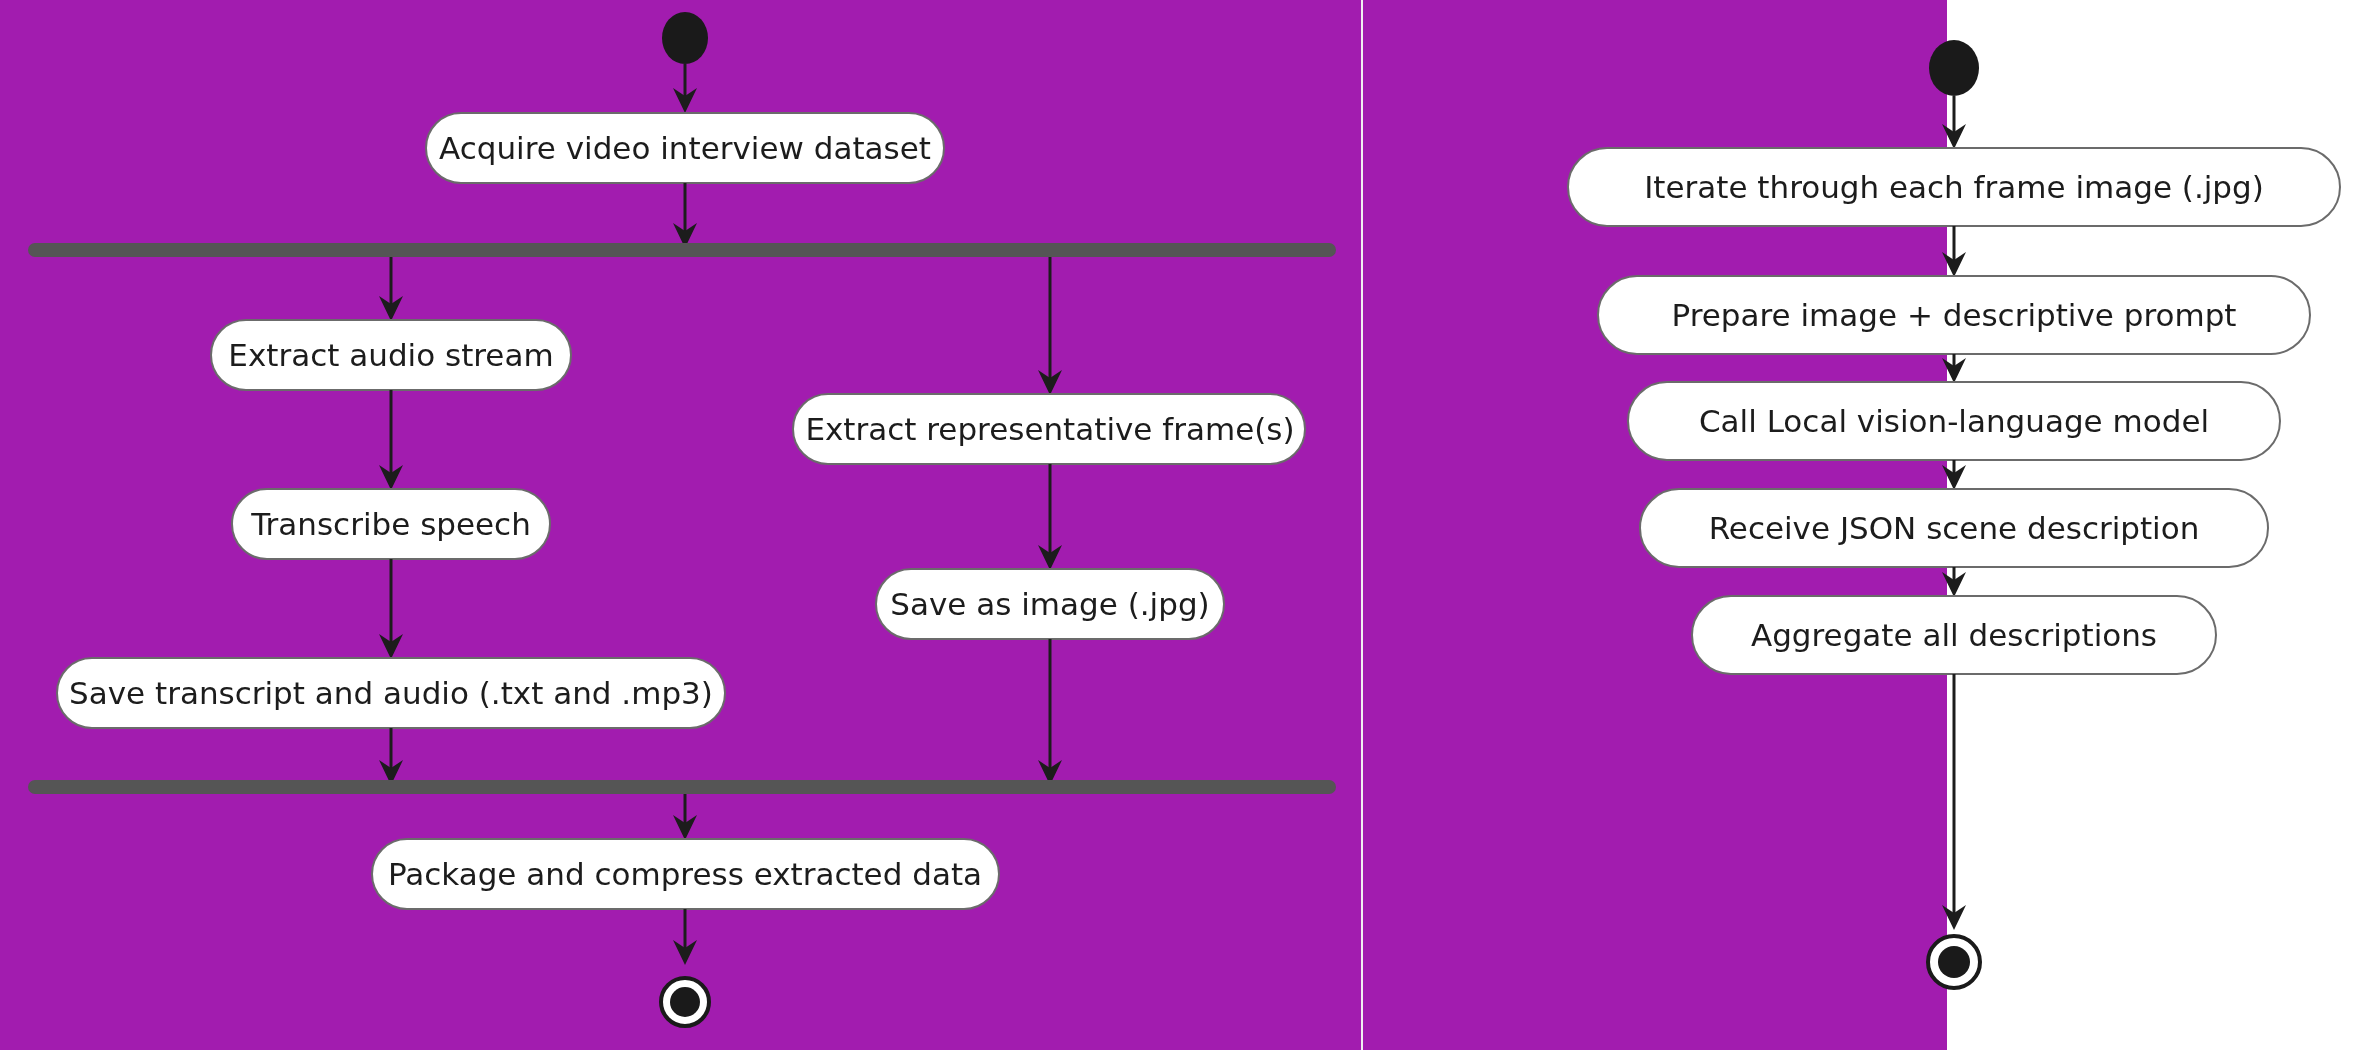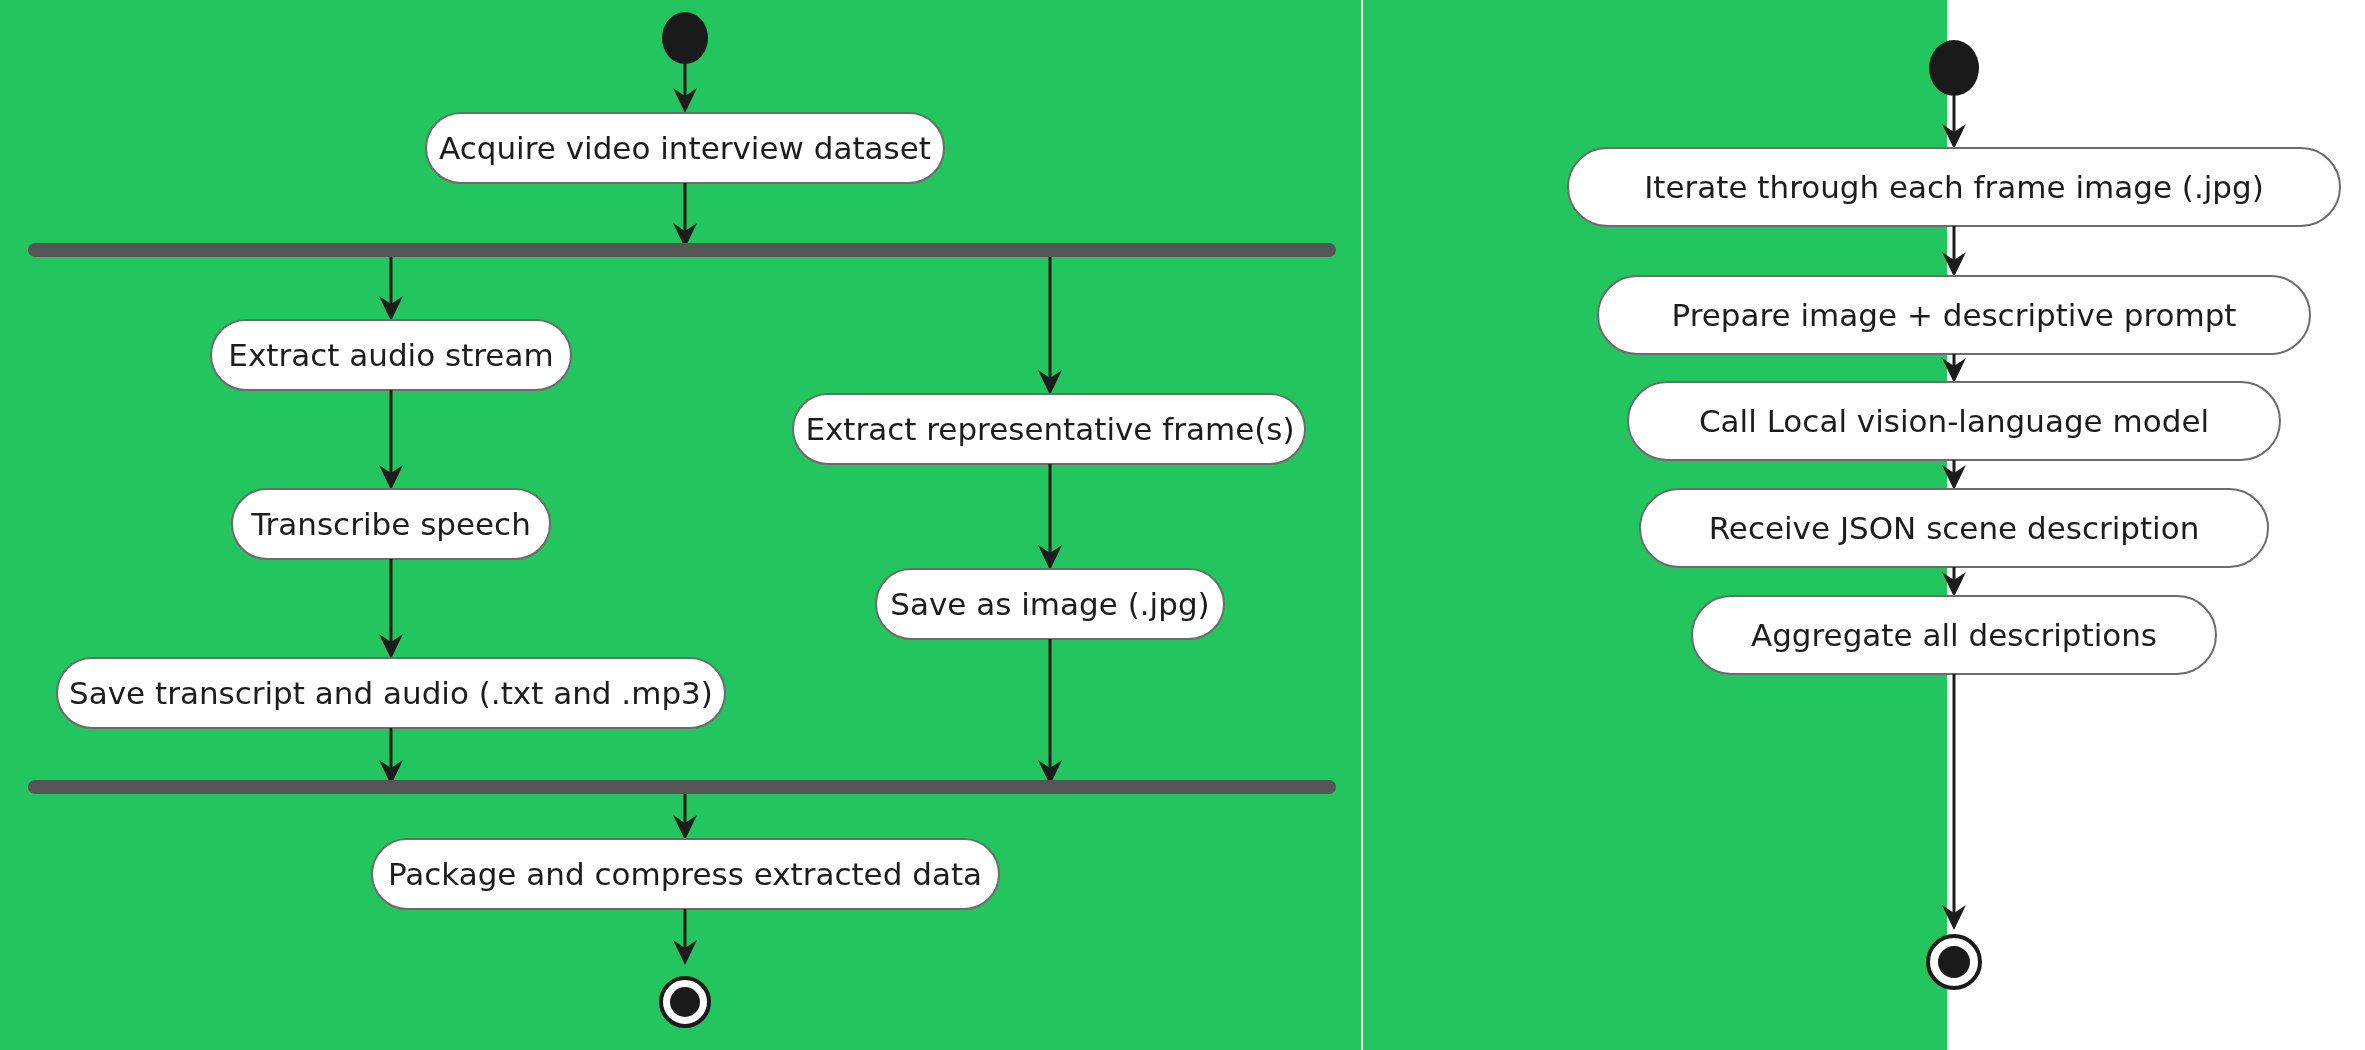--- a/index.html
+++ b/index.html
@@ -11,21 +11,21 @@
   body {
     width: 2365px;
     height: 1050px;
     font-family: "DejaVu Sans", "Liberation Sans", sans-serif;
     overflow: hidden;
   }
   #canvas {
     position: relative;
     width: 1947px;
     height: 1050px;
-    background: #22c55e;
+    background: #a21caf;
   }
   svg.diagram {
     position: absolute;
     top: 0;
     left: 0;
     width: 2365px;
     height: 1050px;
     display: block;
   }
   .activity-box {

